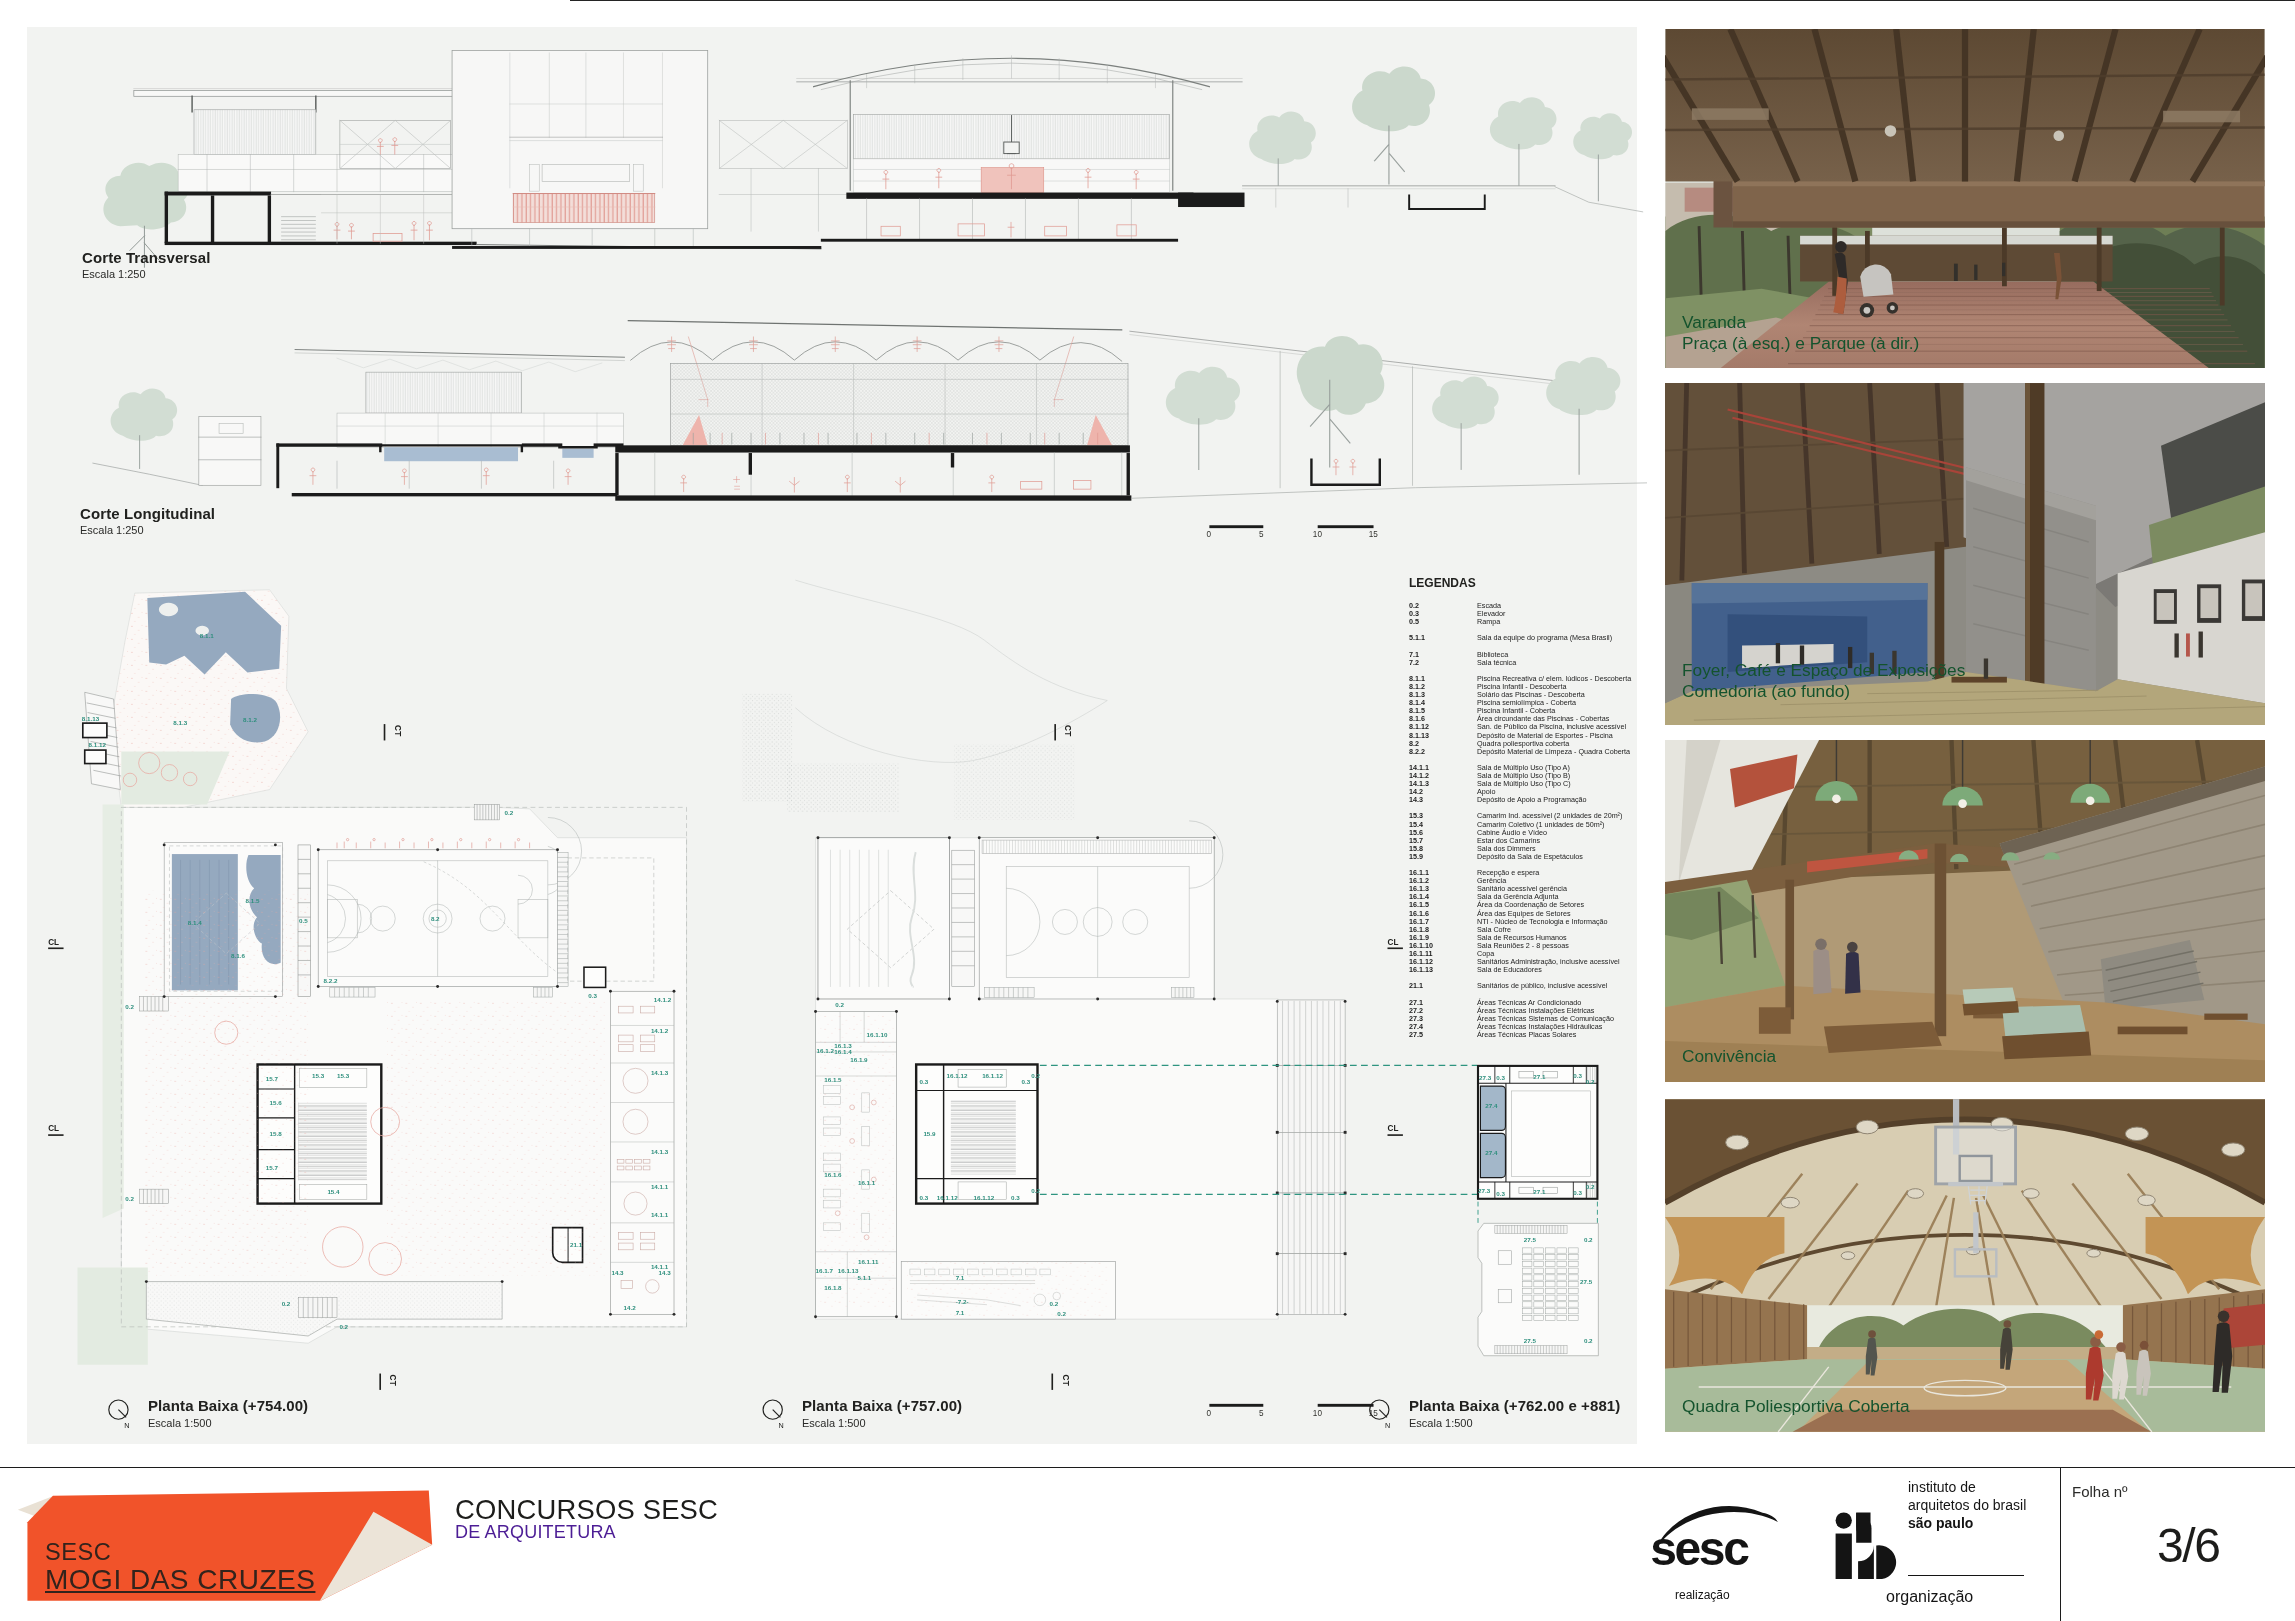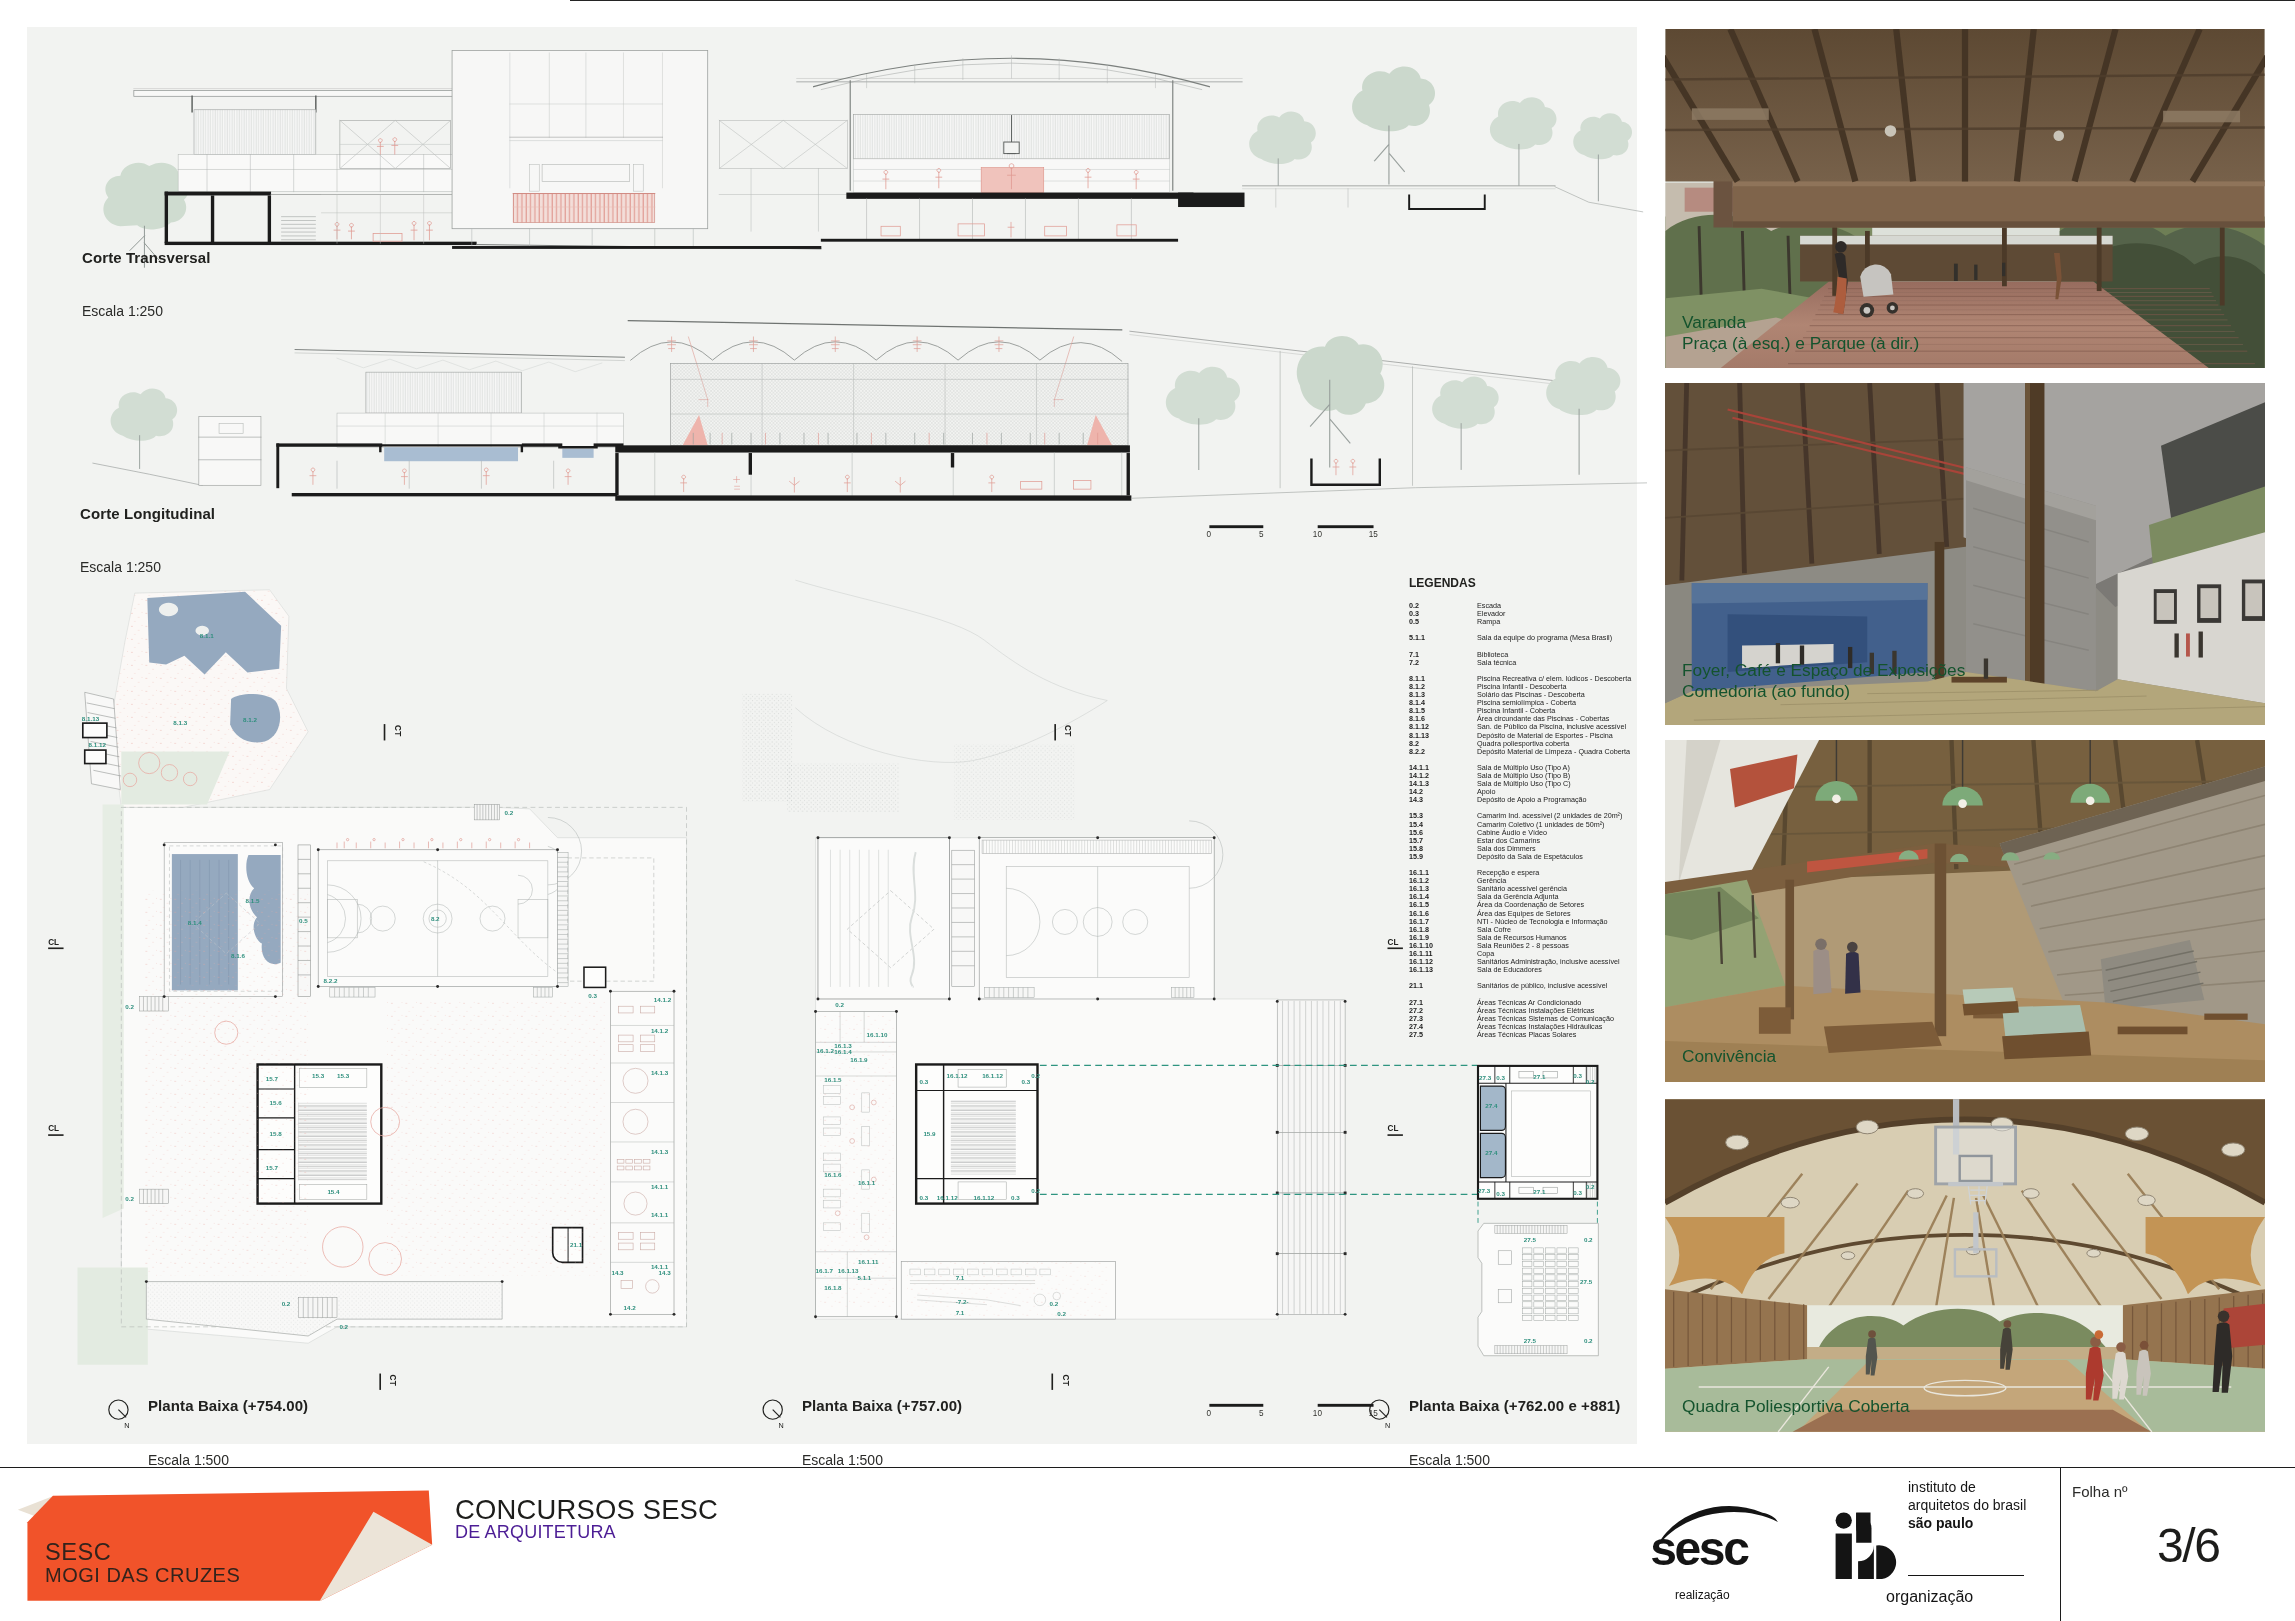--- a/index.html
+++ b/index.html
@@ -1,20 +1,20 @@
 <!DOCTYPE html>
 <html style="font-size:7.7px"><head>
 <meta charset="utf-8">
 <style>
   html,body{margin:0;padding:0;background:#fff;}
   #page{position:relative;width:2295px;height:1621px;background:#ffffff;overflow:hidden;
         font-family:"Liberation Sans",sans-serif;}
   .abs{position:absolute;}
   .t-title{font-weight:bold;font-size:15px;color:#21211f;letter-spacing:0.1px;}
-  .t-sub{font-size:14px;color:#2a2a28;margin-top:35px;}
+  .t-sub{font-size:11px;color:#2a2a28;}
   .cap{color:#14532d;font-size:17.3px;line-height:21px;font-weight:400;}
   .teal{fill:#2e8f7d;font-size:13px;font-family:"Liberation Sans",sans-serif;font-weight:bold;}
 </style>
 </head>
 <body>
 <div id="page">
 
 <div class="abs" style="left:570px;top:0;width:1726px;height:1.4px;background:#242424;"></div>
 
 <div class="abs" style="left:27px;top:27px;width:1610px;height:1417px;background:#f2f3f1;"></div>
@@ -1720,21 +1720,21 @@
 
   <polygon points="37,74 112,45 112,102" fill="#e9e1d4"></polygon>
 
   <polygon points="57,100 110,45 891,34 898,147 666,263 57,263" fill="#f1532a"></polygon>
 
   <polygon points="776,78 898,147 664,264" fill="#ece4d8"></polygon>
 </svg>
 
 <div class="abs" style="left:45px;top:1539px;font-size:23.6px;letter-spacing:0.5px;color:#33231c;">SESC</div>
 
-<div class="abs" style="left:45px;top:1564px;font-size:20px;letter-spacing:0.5px;color:#33231c;">MOGI DAS CRUZES</div>
+<div class="abs" style="left:45px;top:1564px;font-size:28px;letter-spacing:0.5px;color:#33231c;text-decoration:underline;">MOGI DAS CRUZES</div>
 
 <div class="abs" style="left:455px;top:1494px;font-size:27.4px;letter-spacing:0.2px;color:#1d1d1b;">CONCURSOS SESC</div>
 
 <div class="abs" style="left:455px;top:1522px;font-size:18px;letter-spacing:0.2px;color:#4c1d95;">DE ARQUITETURA</div>
 
 <svg class="abs" style="left:1649px;top:1497px;" width="135" height="84" viewBox="0 0 280 175">
   <path d="M14,108 C58,38 180,8 268,52 C262,42 250,36 236,33 C150,-4 44,36 14,108 Z" fill="#141414"></path>
   <text x="2" y="142" font-family="Liberation Sans,sans-serif" font-size="100" font-weight="bold" letter-spacing="-5" fill="#141414">sesc</text>
 </svg>
 

